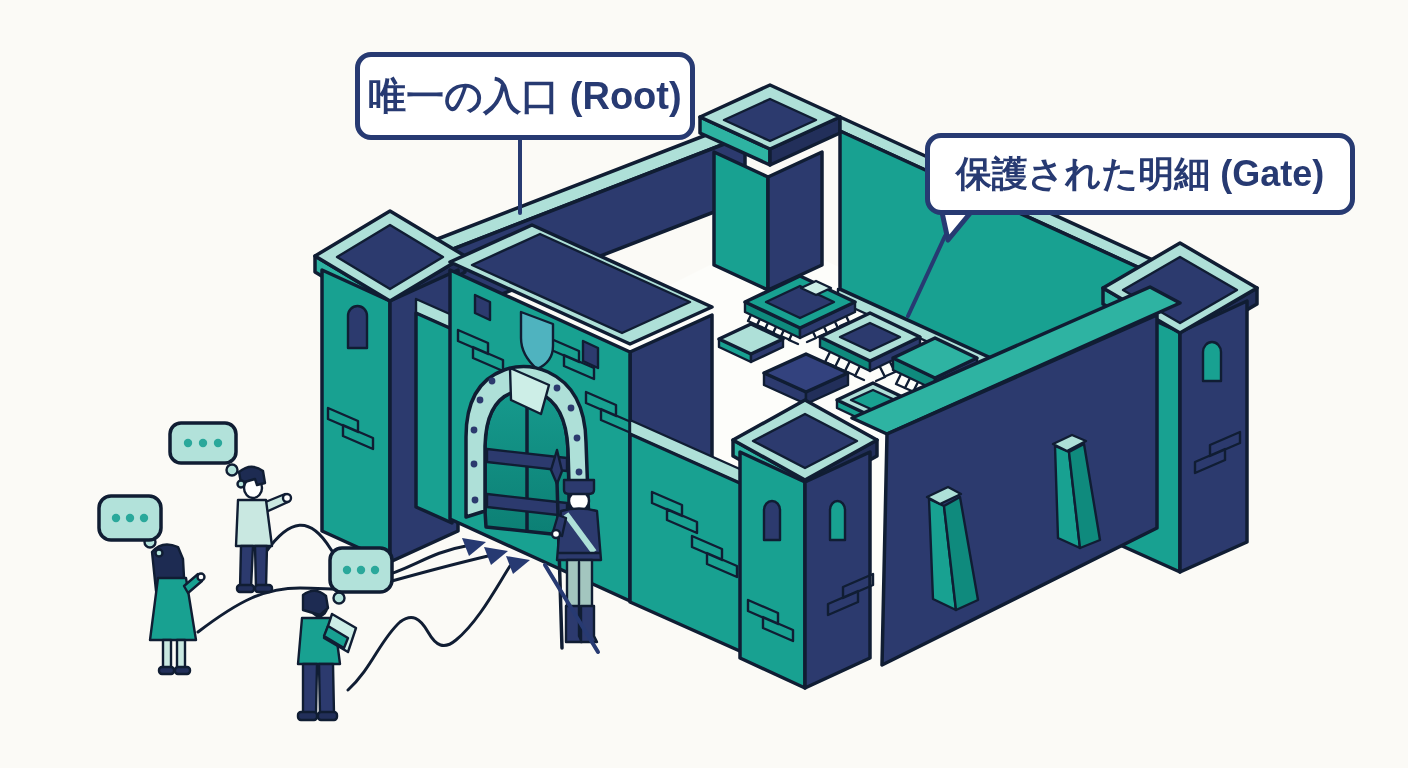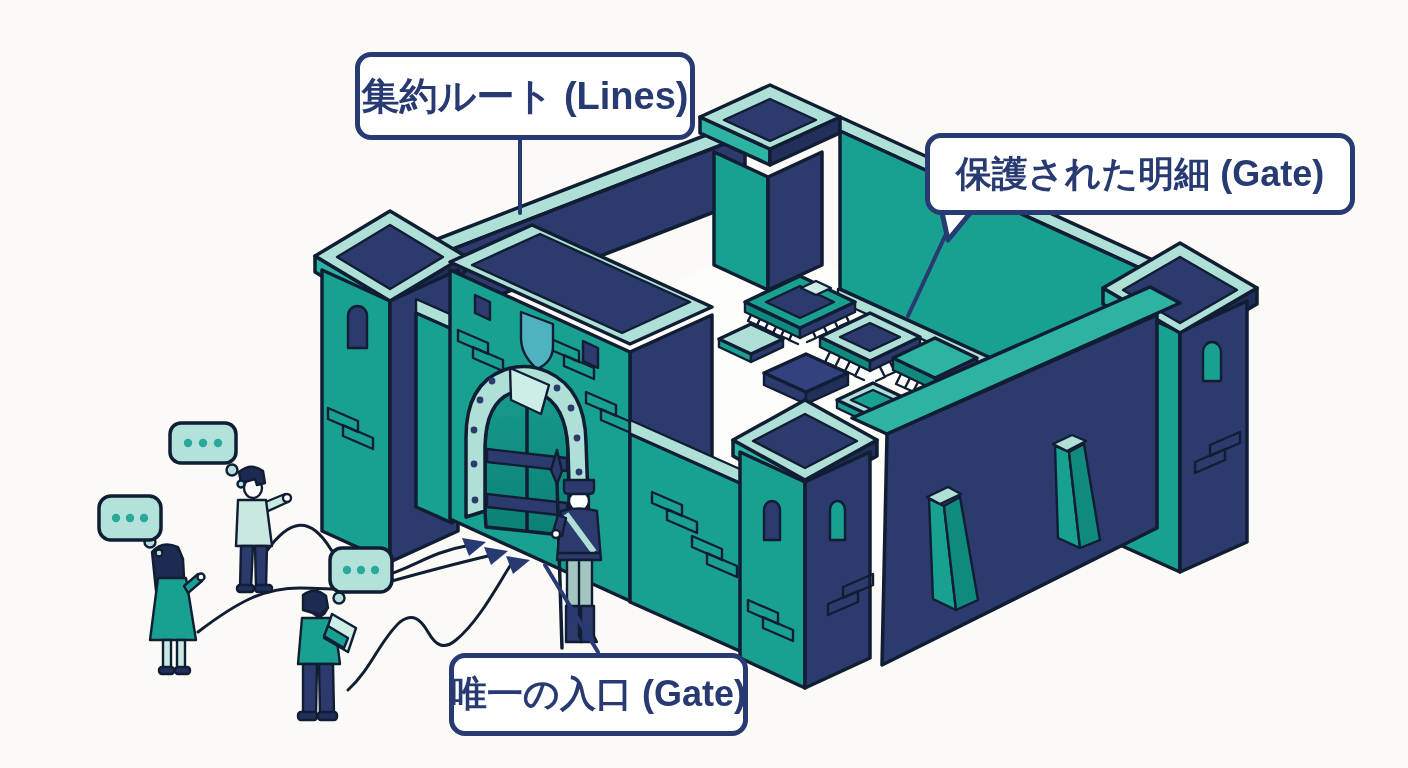--- a/index.html
+++ b/index.html
@@ -336,17 +336,16 @@
     <g>
       <circle class="bubble o2" cx="339" cy="598" r="5.5"></circle>
       <rect class="bubble o" x="330" y="548" width="62" height="44" rx="12"></rect>
       <circle class="dot" cx="347" cy="570" r="4.2"></circle>
           <circle class="dot" cx="361" cy="570" r="4.2"></circle>
           <circle class="dot" cx="375" cy="570" r="4.2"></circle>
     </g>
   </g>
 </svg>
 
-<div class="callout" id="callout-root">集約ルート (Lines)</div>
+<div class="callout" id="callout-root">唯一の入口 (Root)</div>
 <div class="callout" id="callout-lines">保護された明細 (Gate)</div>
-<div class="callout" id="callout-gate">唯一の入口 (Gate)</div>
 
 </div>
 
 </body></html>

